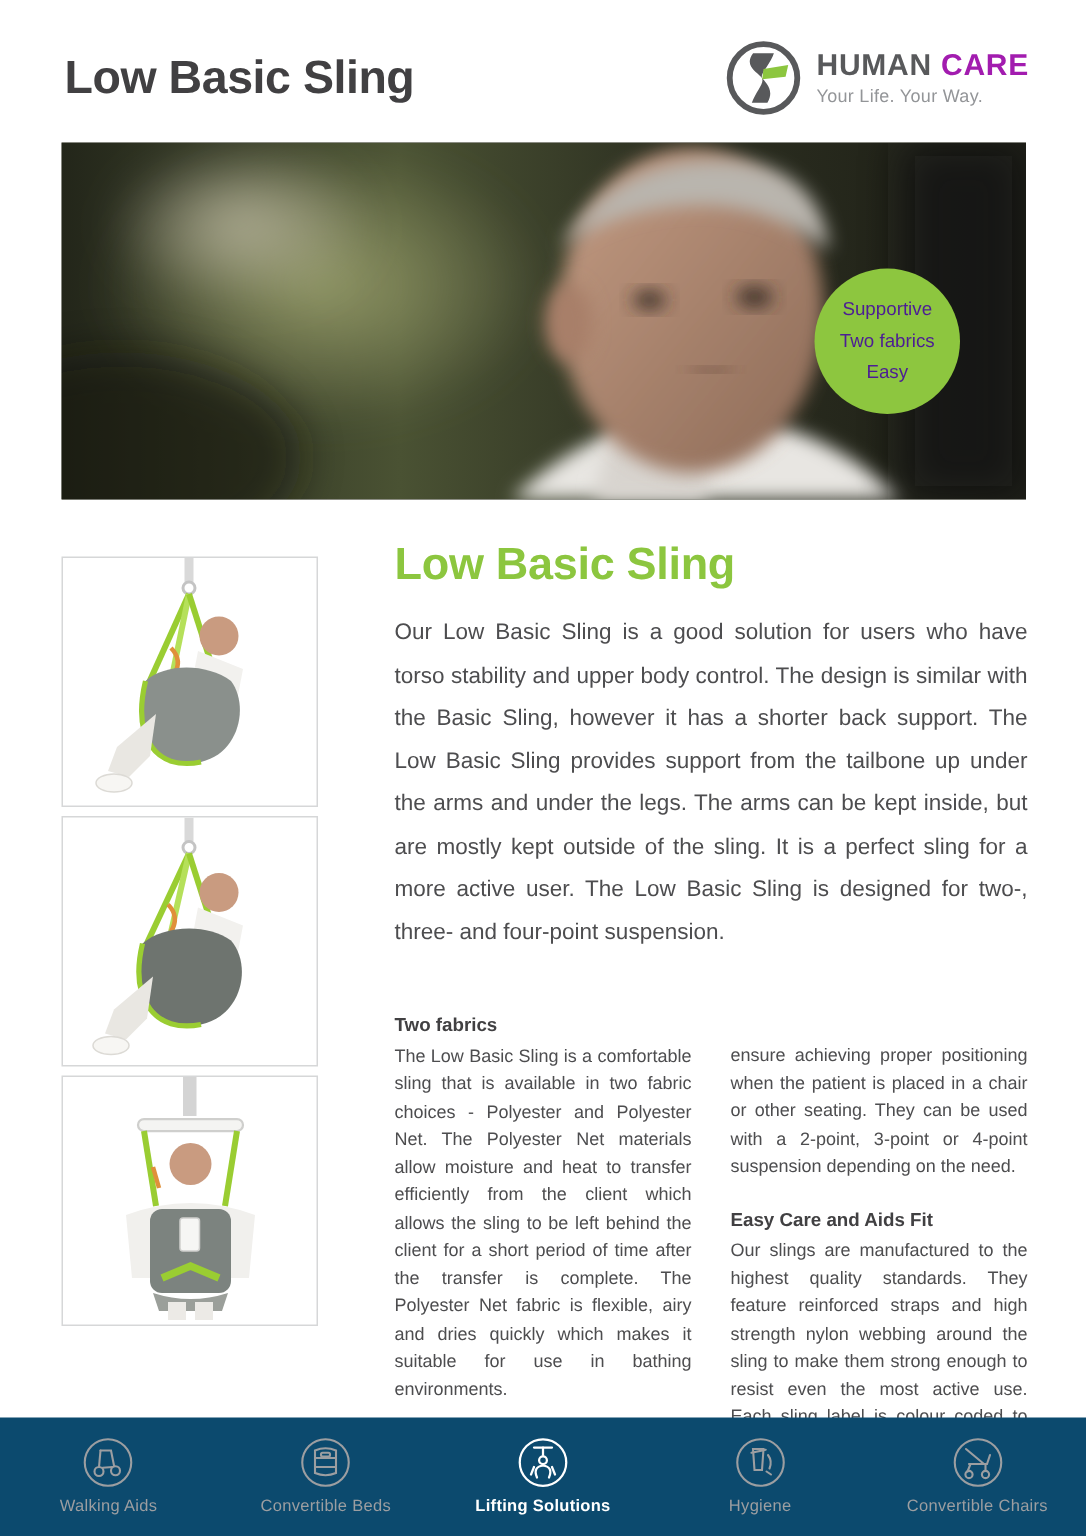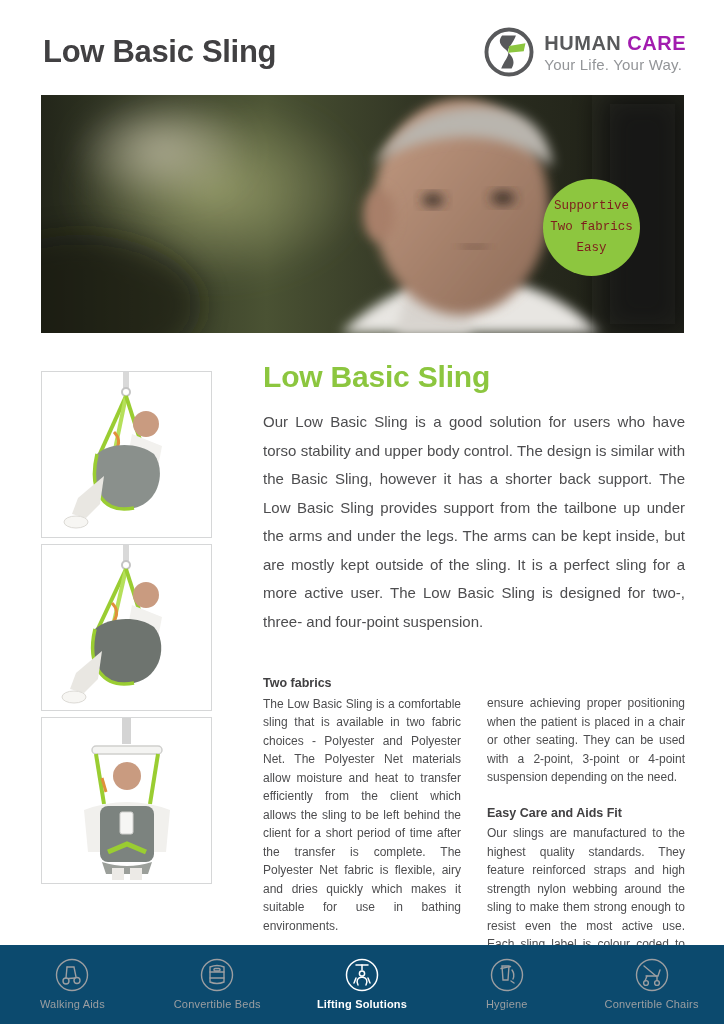--- a/index.html
+++ b/index.html
@@ -13,30 +13,30 @@
   
   .header { position:absolute; top:26px; left:43px; right:38px;
     display:flex; justify-content:space-between; align-items:flex-start; }
   .page-title { font-size:31px; font-weight:bold; color:#414042; letter-spacing:-0.3px; padding-top:8px; }
   .logo { display:flex; align-items:center; gap:9px; }
   .logo-mark { width:52px; height:52px; flex:0 0 auto; }
   .logo-text-block { display:flex; flex-direction:column; line-height:1; }
   .logo-name { font-size:20px; font-weight:bold; letter-spacing:0.5px; }
   .logo-name .human { color:#58595B; }
   .logo-name .care { color:#a21caf; }
-  .logo-tagline { font-size:15px; color:#939598; margin-top:4px; letter-spacing:0.2px; }
+  .logo-tagline { font-size:12px; color:#939598; margin-top:4px; letter-spacing:0.2px; }
 
   
   .hero { position:absolute; left:41px; top:95px; width:643px; height:238px; overflow:hidden; background:#2c2f20; }
   .hero svg { display:block; }
   .hero-badge {
     position:absolute; left:502px; top:84px; width:97px; height:97px;
-    border-radius:50%; background:#8DC63F; color:#7f1d1d;
+    border-radius:50%; background:#8DC63F; color:#4c1d95;
     display:flex; flex-direction:column; align-items:center; justify-content:center;
-    font-size:12.5px; line-height:21px; text-align:center;font-family:Liberation Mono, monospace;
+    font-size:12.5px; line-height:21px; text-align:center;
   }
 
   
   .product-images { position:absolute; left:41px; top:371px; width:171px; }
   .img-box { width:171px; height:167px; border:1px solid #d6d7d8; background:#ffffff;
     margin-bottom:6px; display:flex; align-items:center; justify-content:center; }
   .img-box svg { display:block; }
 
   
   .content { position:absolute; left:263px; top:360px; width:422px; }

